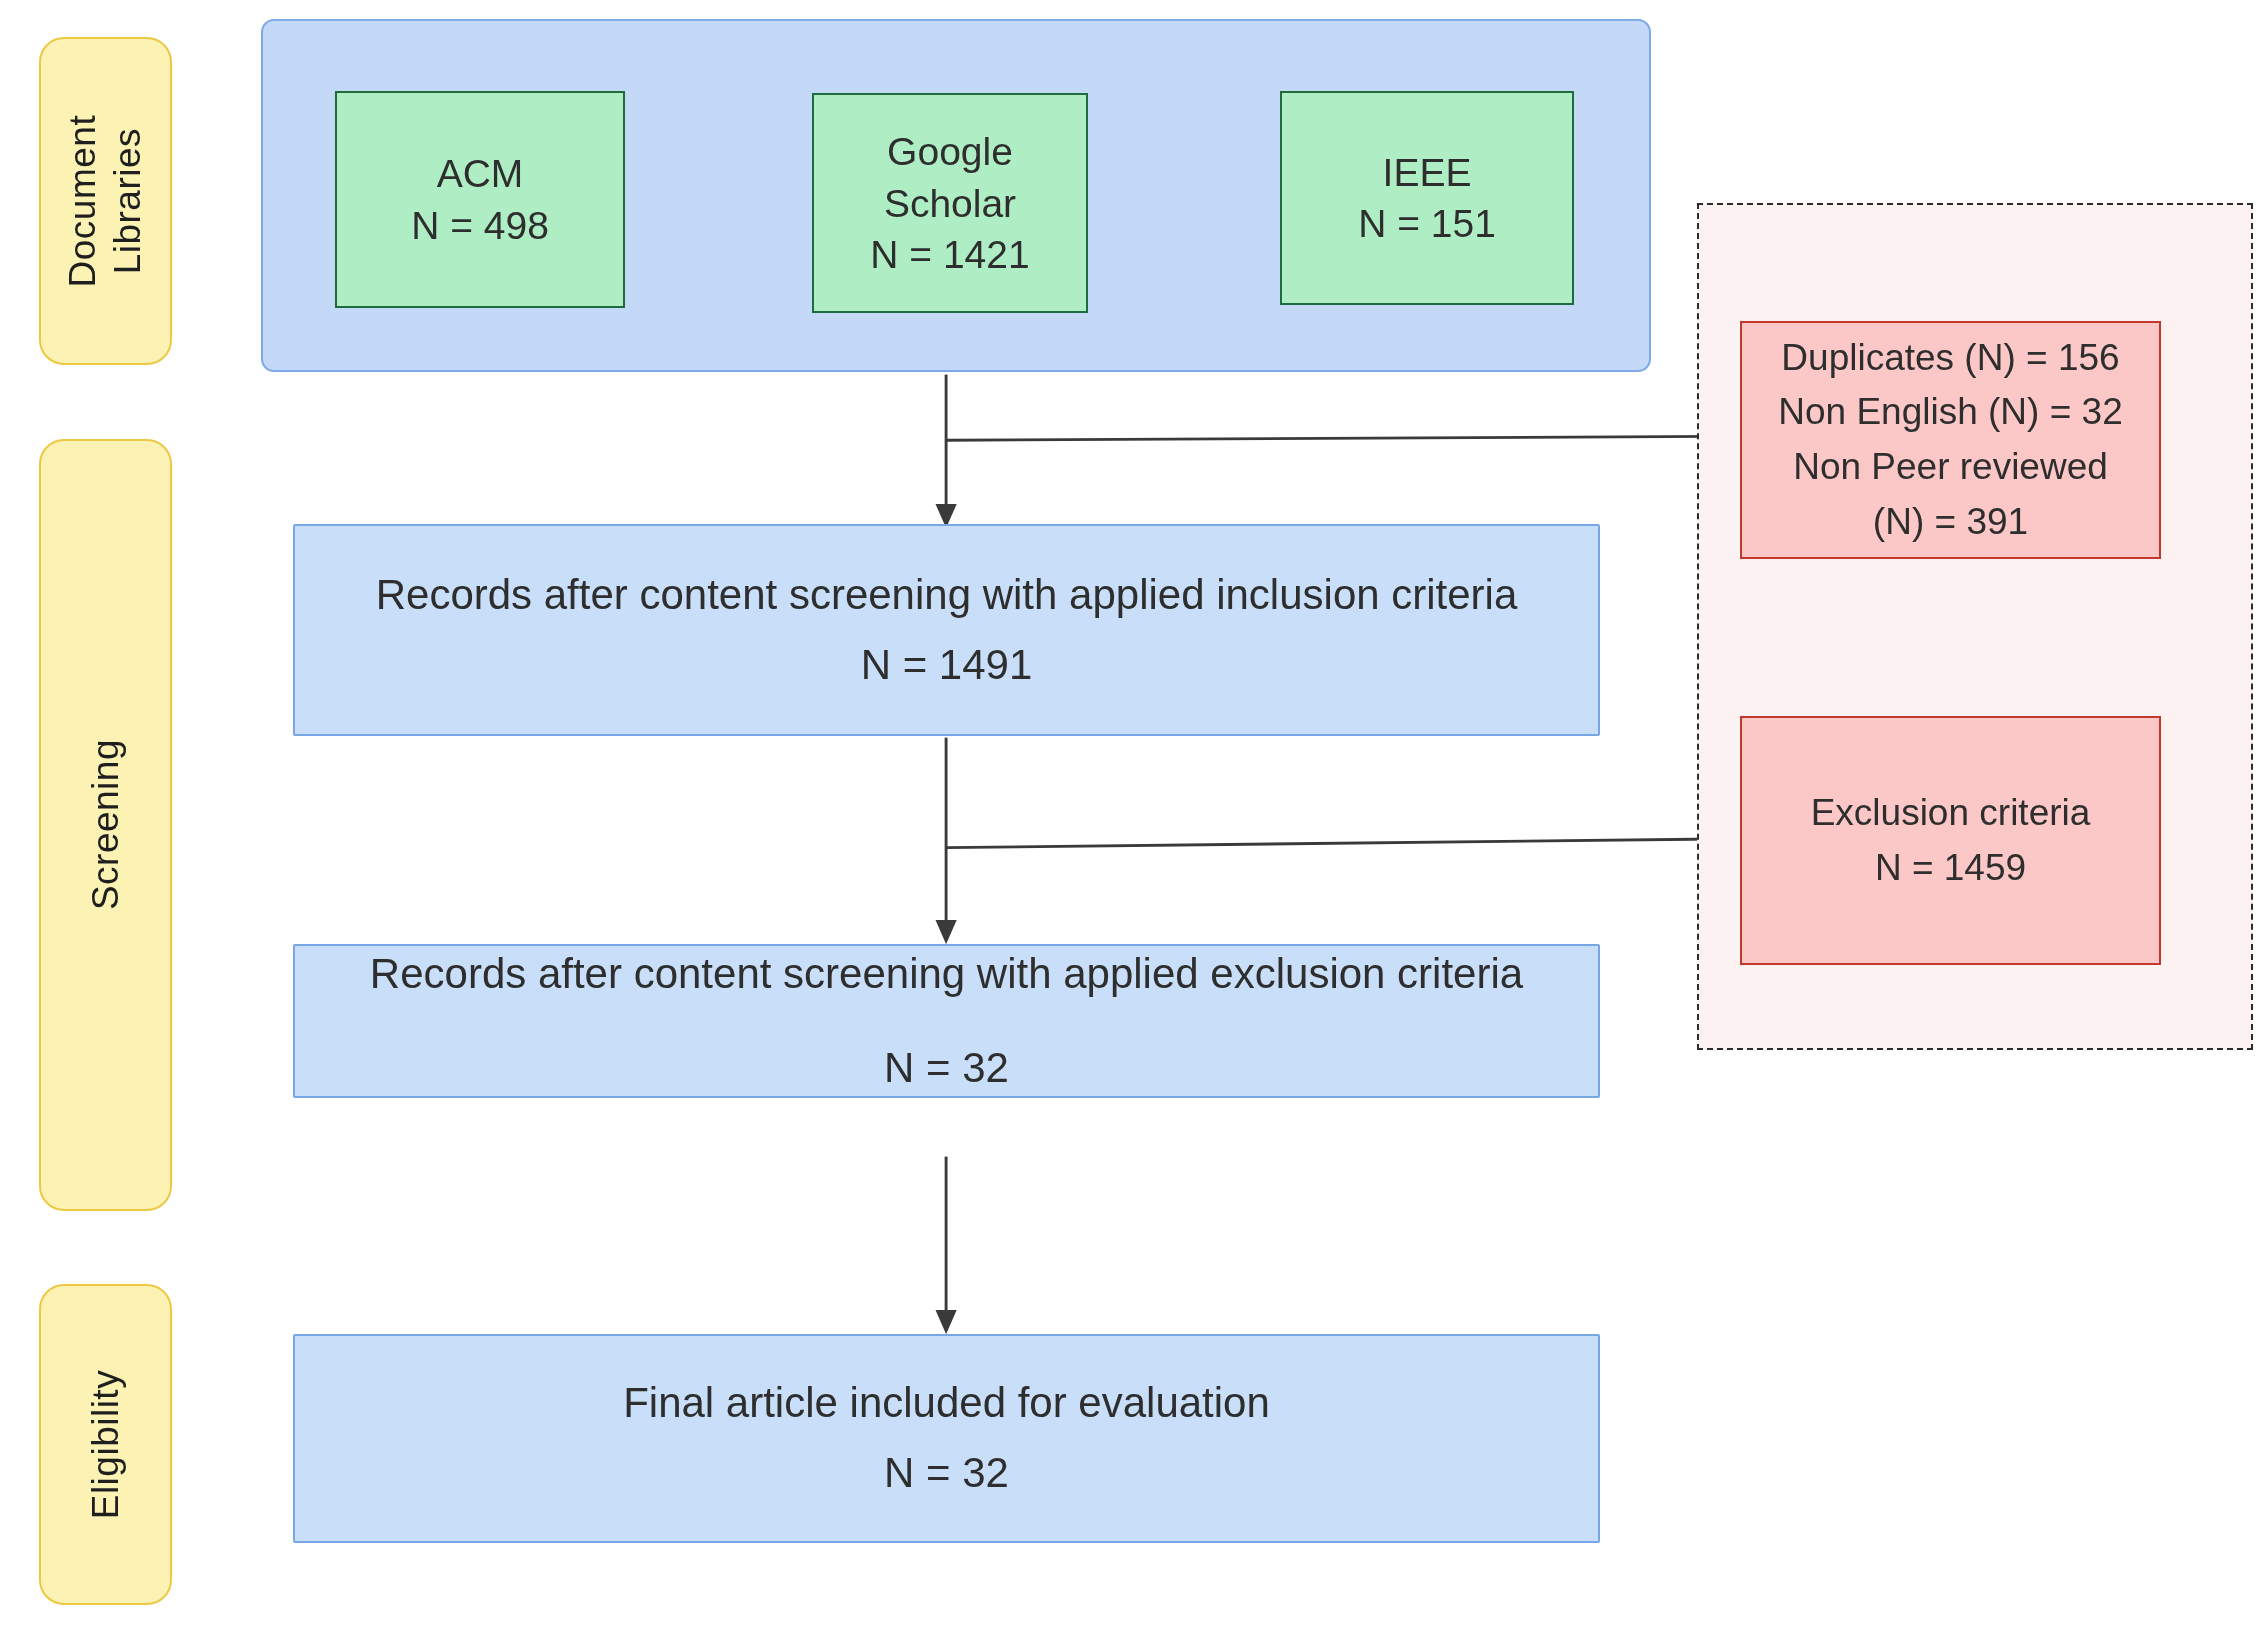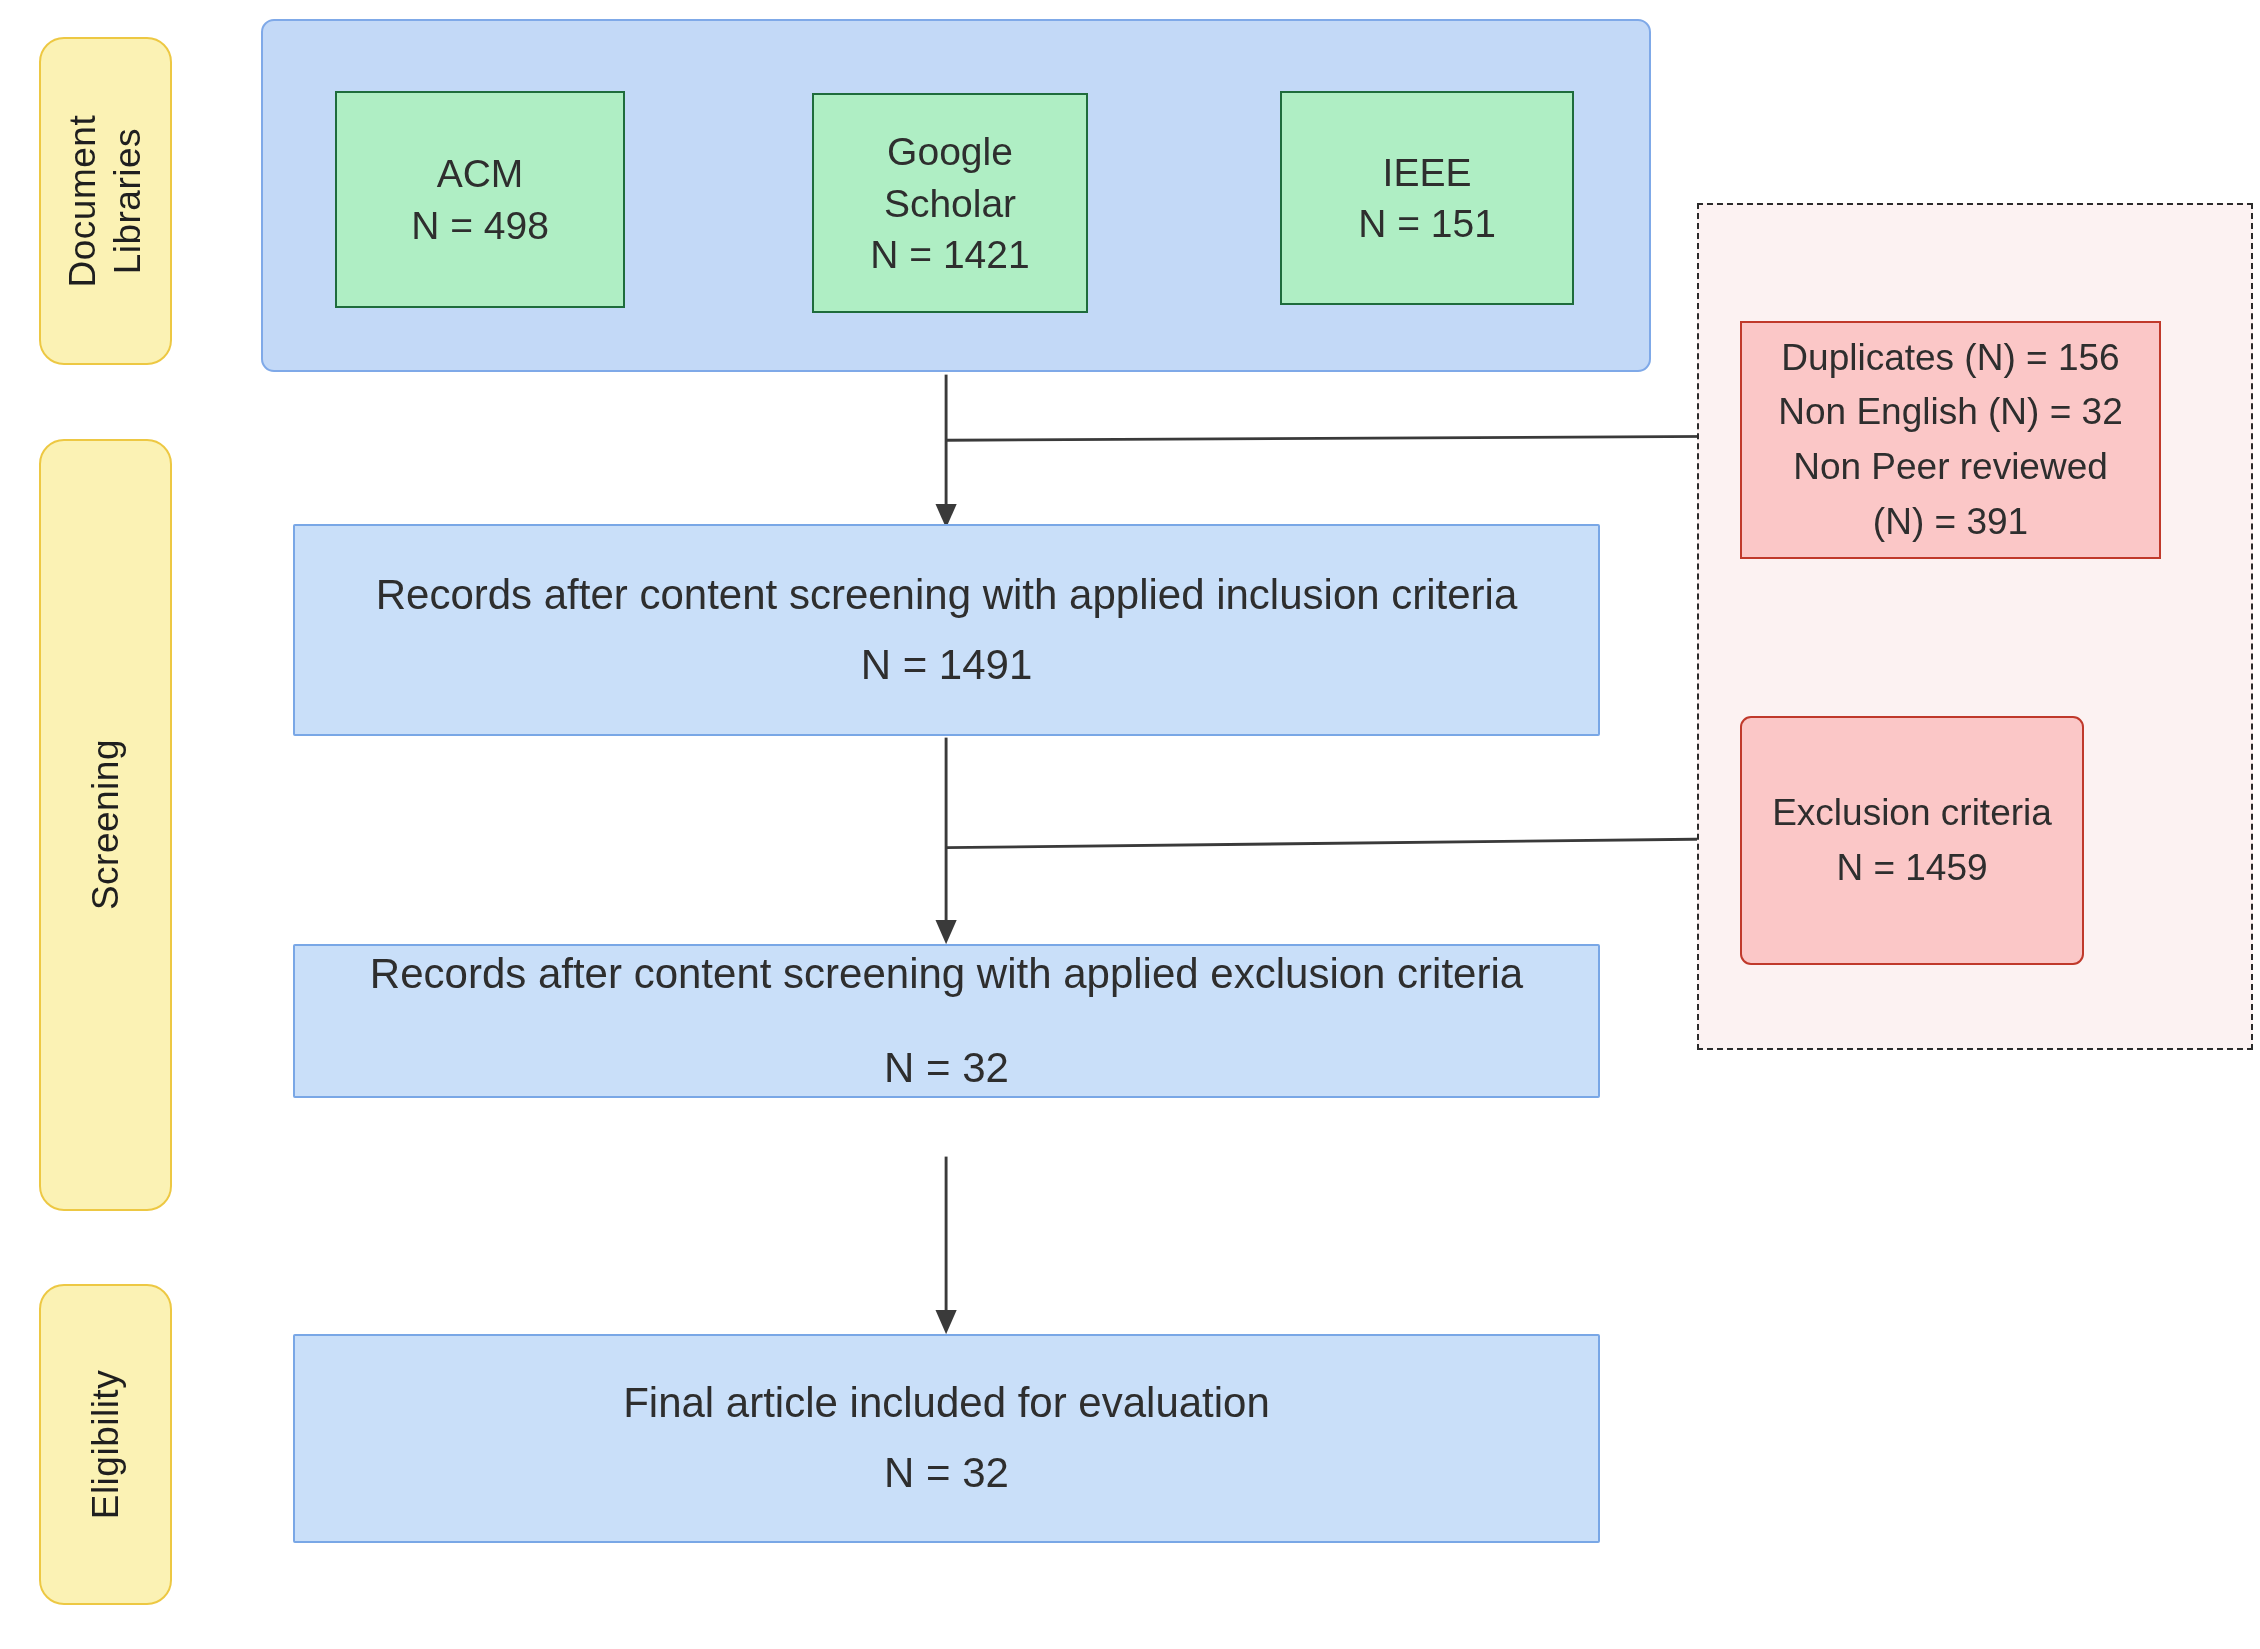--- a/index.html
+++ b/index.html
@@ -71,21 +71,21 @@
     position:absolute;left:1697px;top:203px;width:556px;height:847px;
     background:var(--excl-cont-fill);border:2.9px dashed var(--excl-cont-border);
     box-sizing:border-box;
   }
   .excl-box{
     position:absolute;background:var(--excl-fill);border:2.9px solid var(--excl-border);
     box-sizing:border-box;display:flex;flex-direction:column;align-items:center;justify-content:center;
     text-align:center;font-size:37px;line-height:1.48;
   }
   #excl-1{left:41px;top:116px;width:421px;height:238px;}
-  #excl-2{left:41px;top:511px;width:344px;height:249px;border-radius:11px;}
+  #excl-2{left:41px;top:511px;width:421px;height:249px;}
 </style>
 </head>
 <body>
 
 <div class="canvas">
 
   <svg class="connectors" viewBox="0 0 2341 1708" xmlns="http://www.w3.org/2000/svg">
     <g stroke="#3A3A3A" stroke-width="3" fill="none">
       <line x1="980" y1="388" x2="980" y2="530"></line>
       <line x1="980" y1="456" x2="1778" y2="452"></line>

